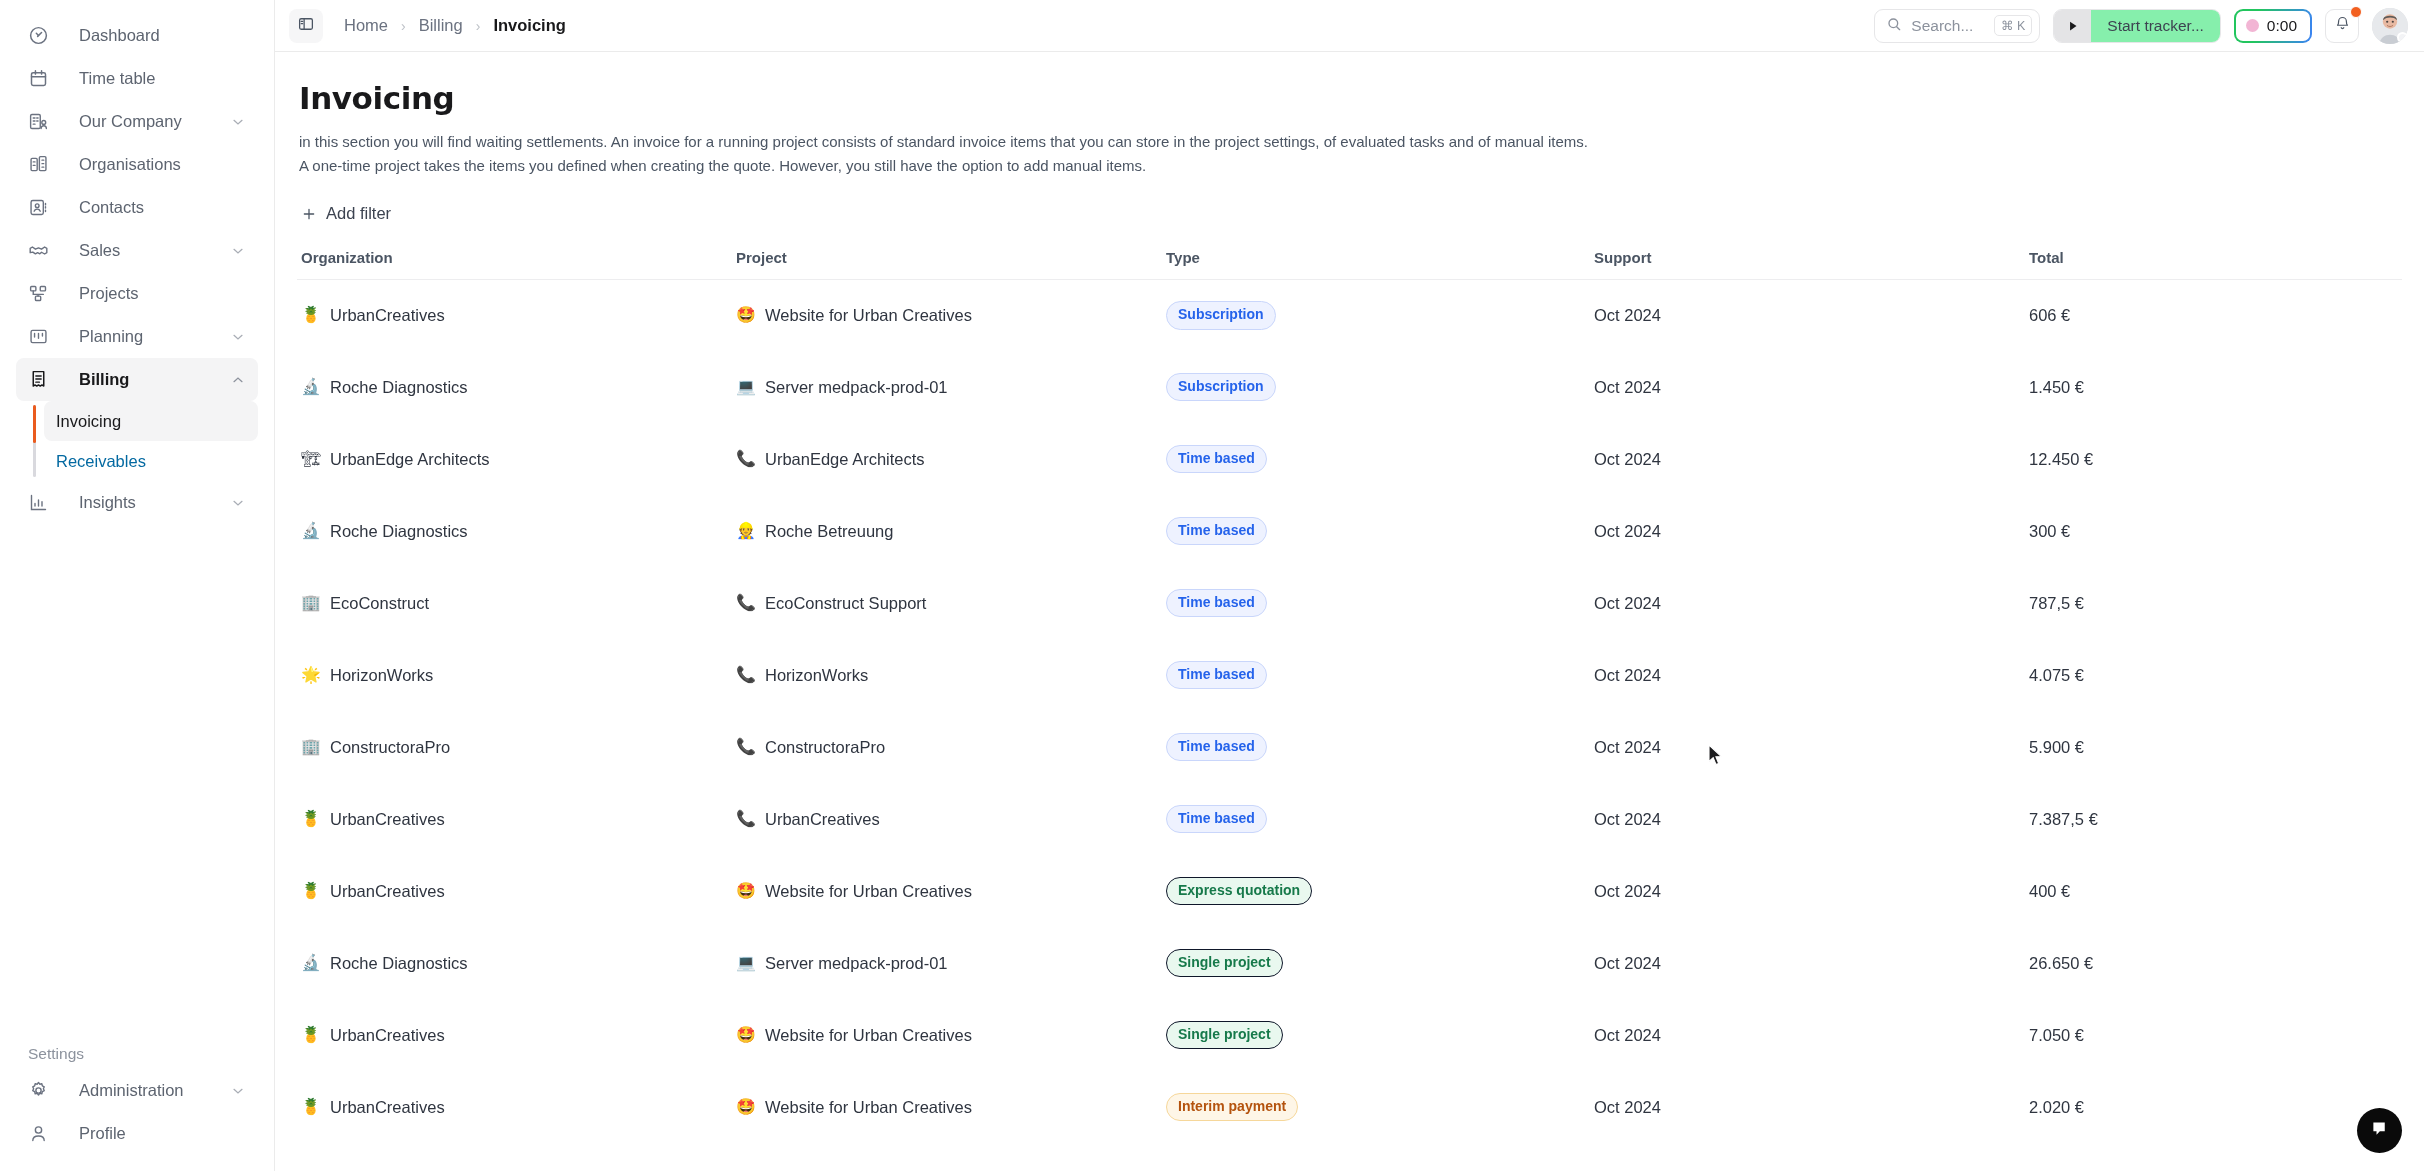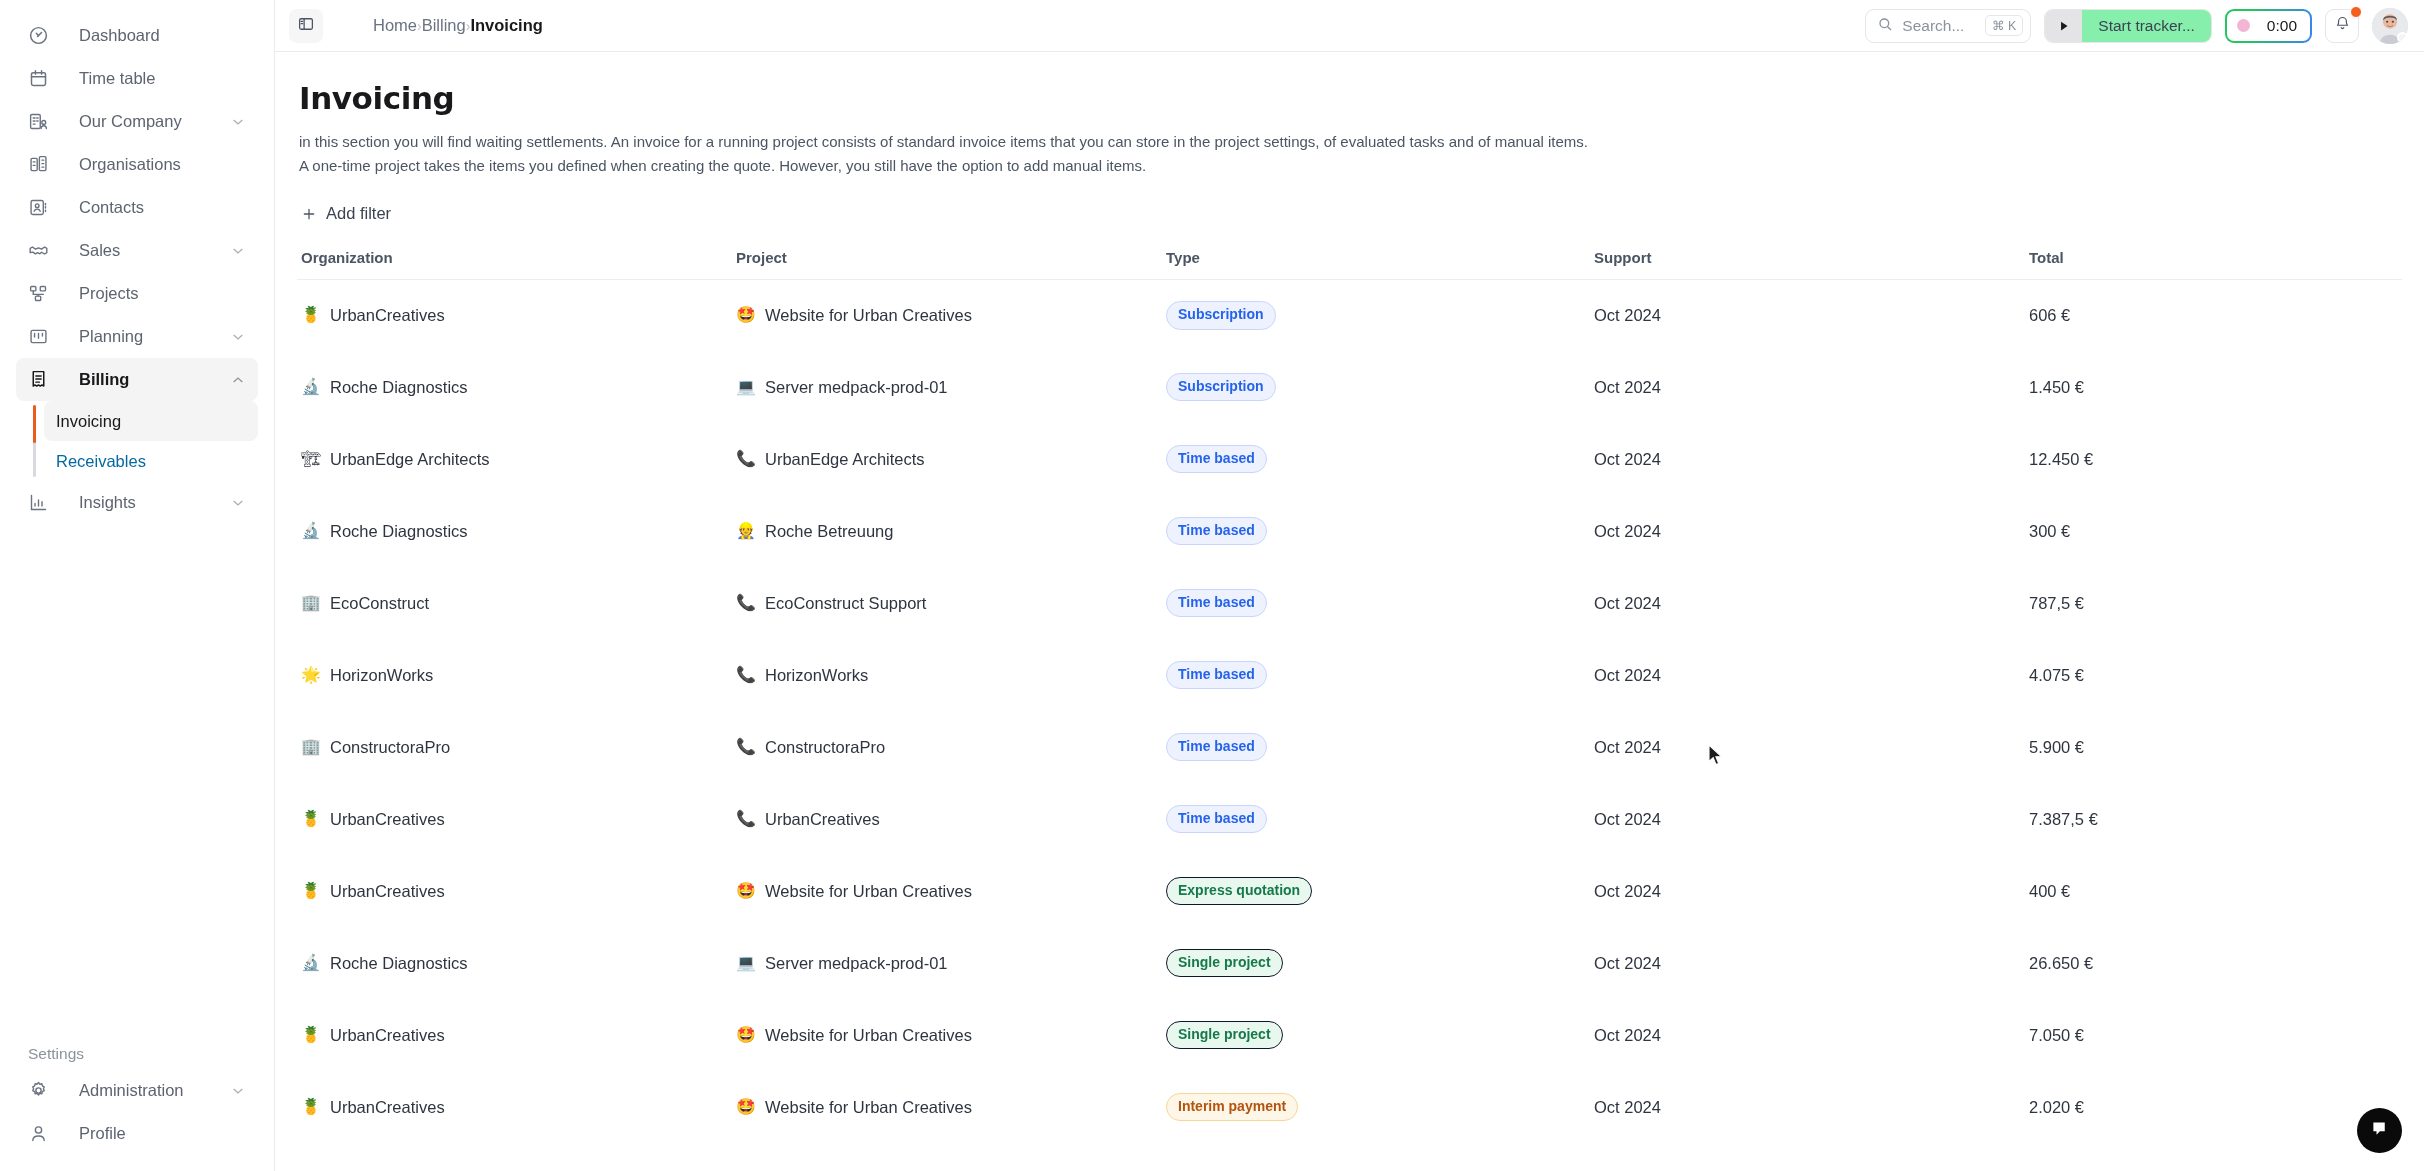--- a/index.html
+++ b/index.html
@@ -77,21 +77,21 @@
     height: 52px; flex: 0 0 52px;
     border-bottom: 1px solid #ebebeb;
     display: flex; align-items: center;
     padding: 0 16px 0 14px; gap: 0;
   }
   .panel-btn {
     width: 34px; height: 34px; border-radius: 8px;
     background: #f6f6f7; display: flex; align-items: center; justify-content: center;
     cursor: pointer; flex: 0 0 34px;
   }
-  .crumbs { display: flex; align-items: center; margin-left: 50px; }
+  .crumbs { display: flex; align-items: center; gap: 13px; margin-left: 21px; }
   .crumb { font-size: 16.5px; color: #6b7280; cursor: pointer; white-space: nowrap; }
   .crumb.current { color: #19191b; font-weight: 600; }
   .crumb-sep { color: #bdc1c7; font-size: 14px; }
 
   .topbar-right { margin-left: auto; display: flex; align-items: center; gap: 13px; }
 
   .search-box {
     width: 166px; height: 34px; border: 1px solid #e6e6e8; border-radius: 9px;
     display: flex; align-items: center; padding: 0 7px 0 11px; gap: 9px;
     cursor: text; background: #fff;
@@ -114,21 +114,21 @@
     font-size: 15.5px; color: #3c4350; white-space: nowrap; background: #86efac;
   }
 
   .timer-pill {
     height: 34px; border-radius: 9px; padding: 2px;
     background: linear-gradient(100deg,#22c55e 0%, #22c55e 30%, #3b82f6 100%);
     cursor: pointer;
   }
   .timer-inner {
     height: 100%; border-radius: 7px; background: #fff;
-    display: flex; align-items: center; gap: 17px; padding: 0 13px 0 10px;
+    display: flex; align-items: center; gap: 8px; padding: 0 13px 0 10px;
   }
   .timer-dot { width: 13px; height: 13px; border-radius: 50%; background: #f2b5d4; flex: 0 0 13px; }
   .timer-val { font-size: 15.5px; color: #19191b; font-weight: 500; }
 
   .bell-btn {
     width: 34px; height: 34px; border: 1px solid #e6e6e8; border-radius: 9px;
     display: flex; align-items: center; justify-content: center; position: relative; cursor: pointer;
   }
   .bell-dot {
     position: absolute; top: -4px; right: -4px; width: 12px; height: 12px;

